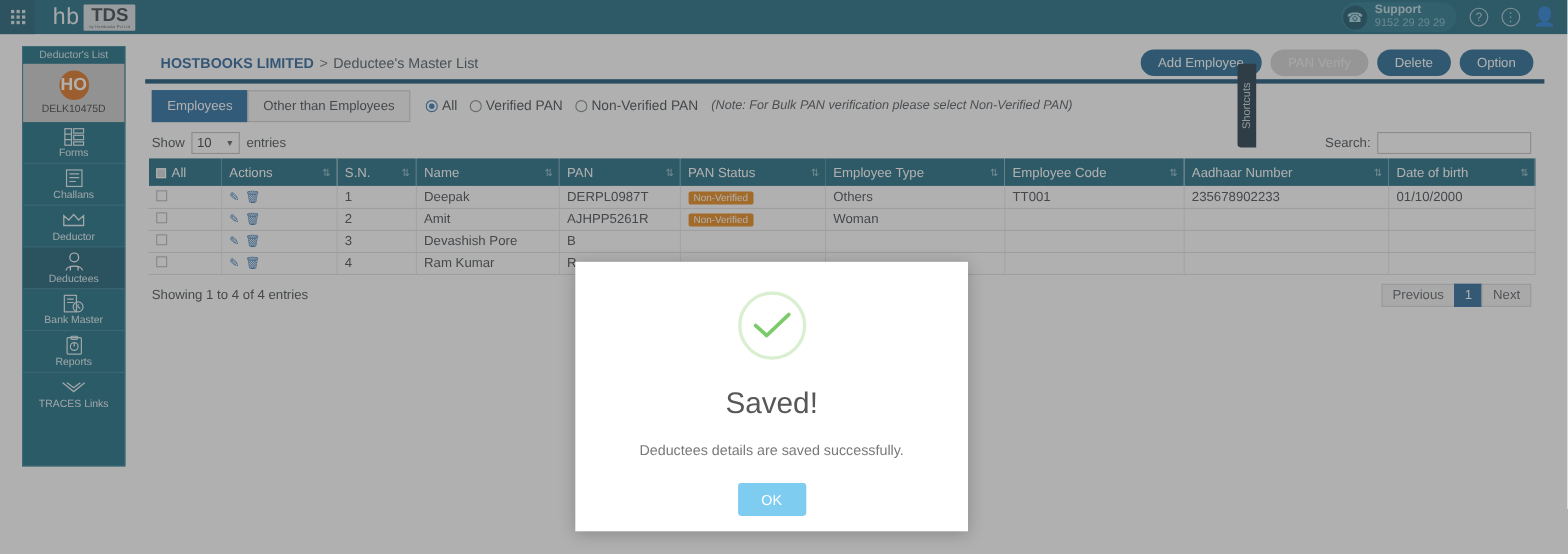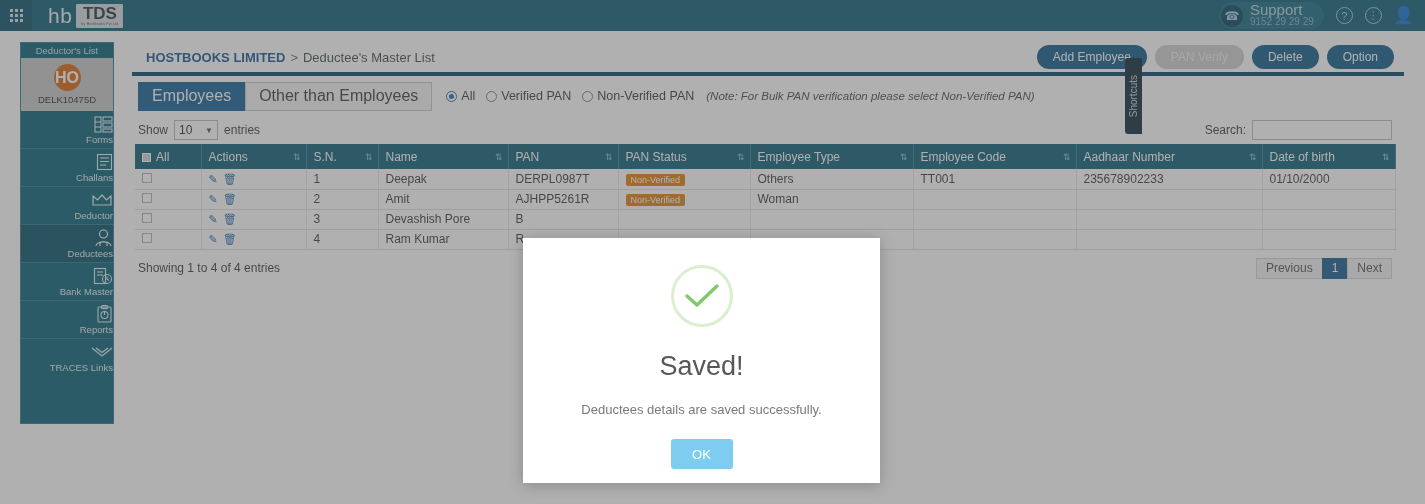--- a/index.html
+++ b/index.html
@@ -73,21 +73,21 @@
     cursor: pointer;
   }
   .phone-circle {
     width: 22px; height: 22px; border-radius: 50%;
     background: #0c4e62;
     display: flex; align-items: center; justify-content: center;
     margin-right: 7px;
     color: #9fd2e2; font-size: 12px;
   }
   .support-txt { line-height: 11px; }
-  .support-label { color: #b9d7e0; font-size: 15px; font-weight: 400; display:block; }
+  .support-label { color: #b9d7e0; font-size: 11px; font-weight: 700; display:block; }
   .support-num { color: #7fb6c8; font-size: 10px; display:block; margin-top: 1px; }
 
   .hicon {
     width: 17px; height: 17px; border-radius: 50%;
     border: 1.4px solid #a7cad6;
     color: #a7cad6; font-size: 11px;
     display: flex; align-items: center; justify-content: center;
     cursor: pointer;
   }
   .user-icon { color: #a7cad6; font-size: 17px; cursor: pointer; line-height: 17px; }
@@ -113,21 +113,21 @@
   .sb-avatar {
     width: 27px; height: 27px; border-radius: 50%;
     background: #dd6b15; color: #fff;
     font-size: 16px; font-weight: 700;
     display: flex; align-items: center; justify-content: center;
   }
   .sb-acct-id { font-size: 9.5px; color: #333; margin-top: 3px; }
 
   .sb-item {
     height: 38px;
-    display: flex; flex-direction: column; align-items: flex-end; justify-content: center;
+    display: flex; flex-direction: column; align-items: center; justify-content: center;
     color: #dfeef2; font-size: 9.5px;
     border-bottom: 1px solid #2b7d93;
     cursor: pointer;
   }
   .sb-item.active { background: #0b566c; }
   .sb-ico { height: 19px; display:flex; align-items:center; justify-content:center; }
   .sb-ico svg { display:block; }
   .sb-label { margin-top: 1px; line-height: 10px; }
 
   
@@ -154,21 +154,21 @@
   }
   .btn.disabled { background: #cfcfcf; color: #eeeeee; cursor: default; }
 
   .tab-row {
     height: 40px; display: flex; align-items: center;
     padding-left: 6px;
   }
   .tab {
     height: 29px; padding: 0 13px;
     display: flex; align-items: center;
-    font-size: 16px; color: #3c4348;
+    font-size: 12px; color: #3c4348;
     border: 1px solid #cbcbcb; background: #f4f4f4;
     cursor: pointer;
   }
   .tab.active { background: #19649a; color: #ffffff; border-color: #19649a; }
 
   .radio-group { display: flex; align-items: center; margin-left: 14px; gap: 11px; }
   .rad { display: flex; align-items: center; font-size: 12.5px; color: #3d4347; cursor: pointer; }
   .rad .dot {
     width: 11px; height: 11px; border-radius: 50%;
     border: 1px solid #7b8287; background: #fff;

